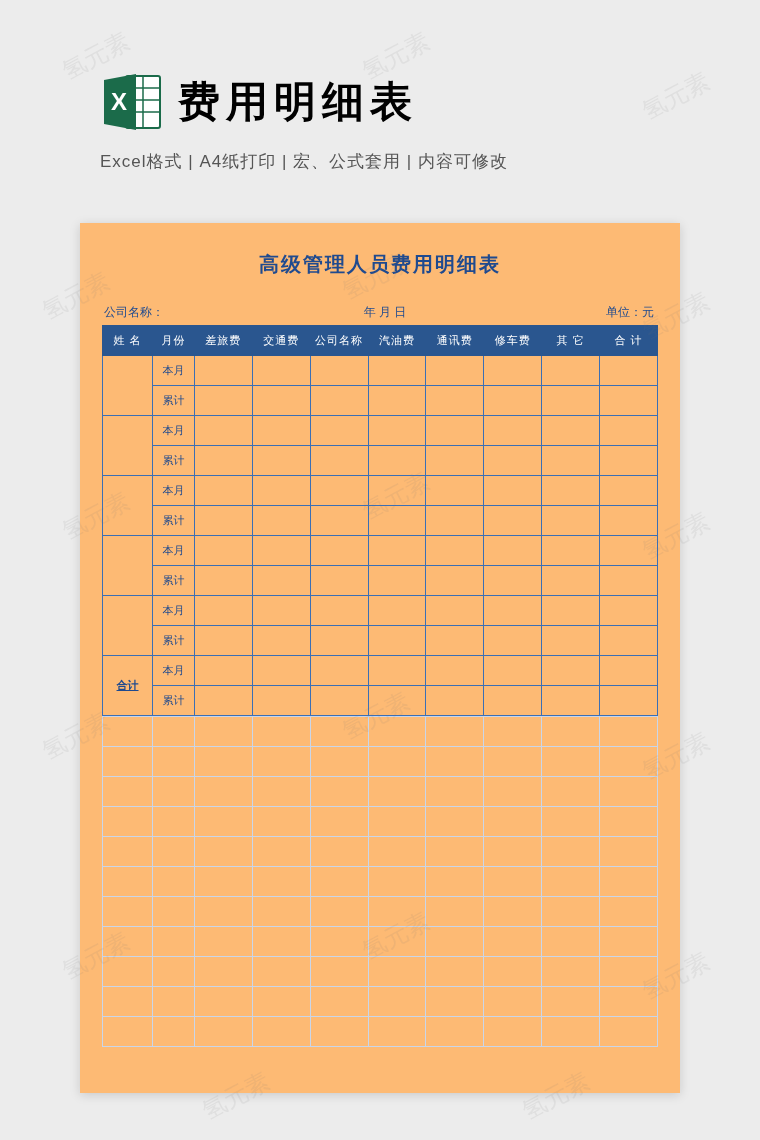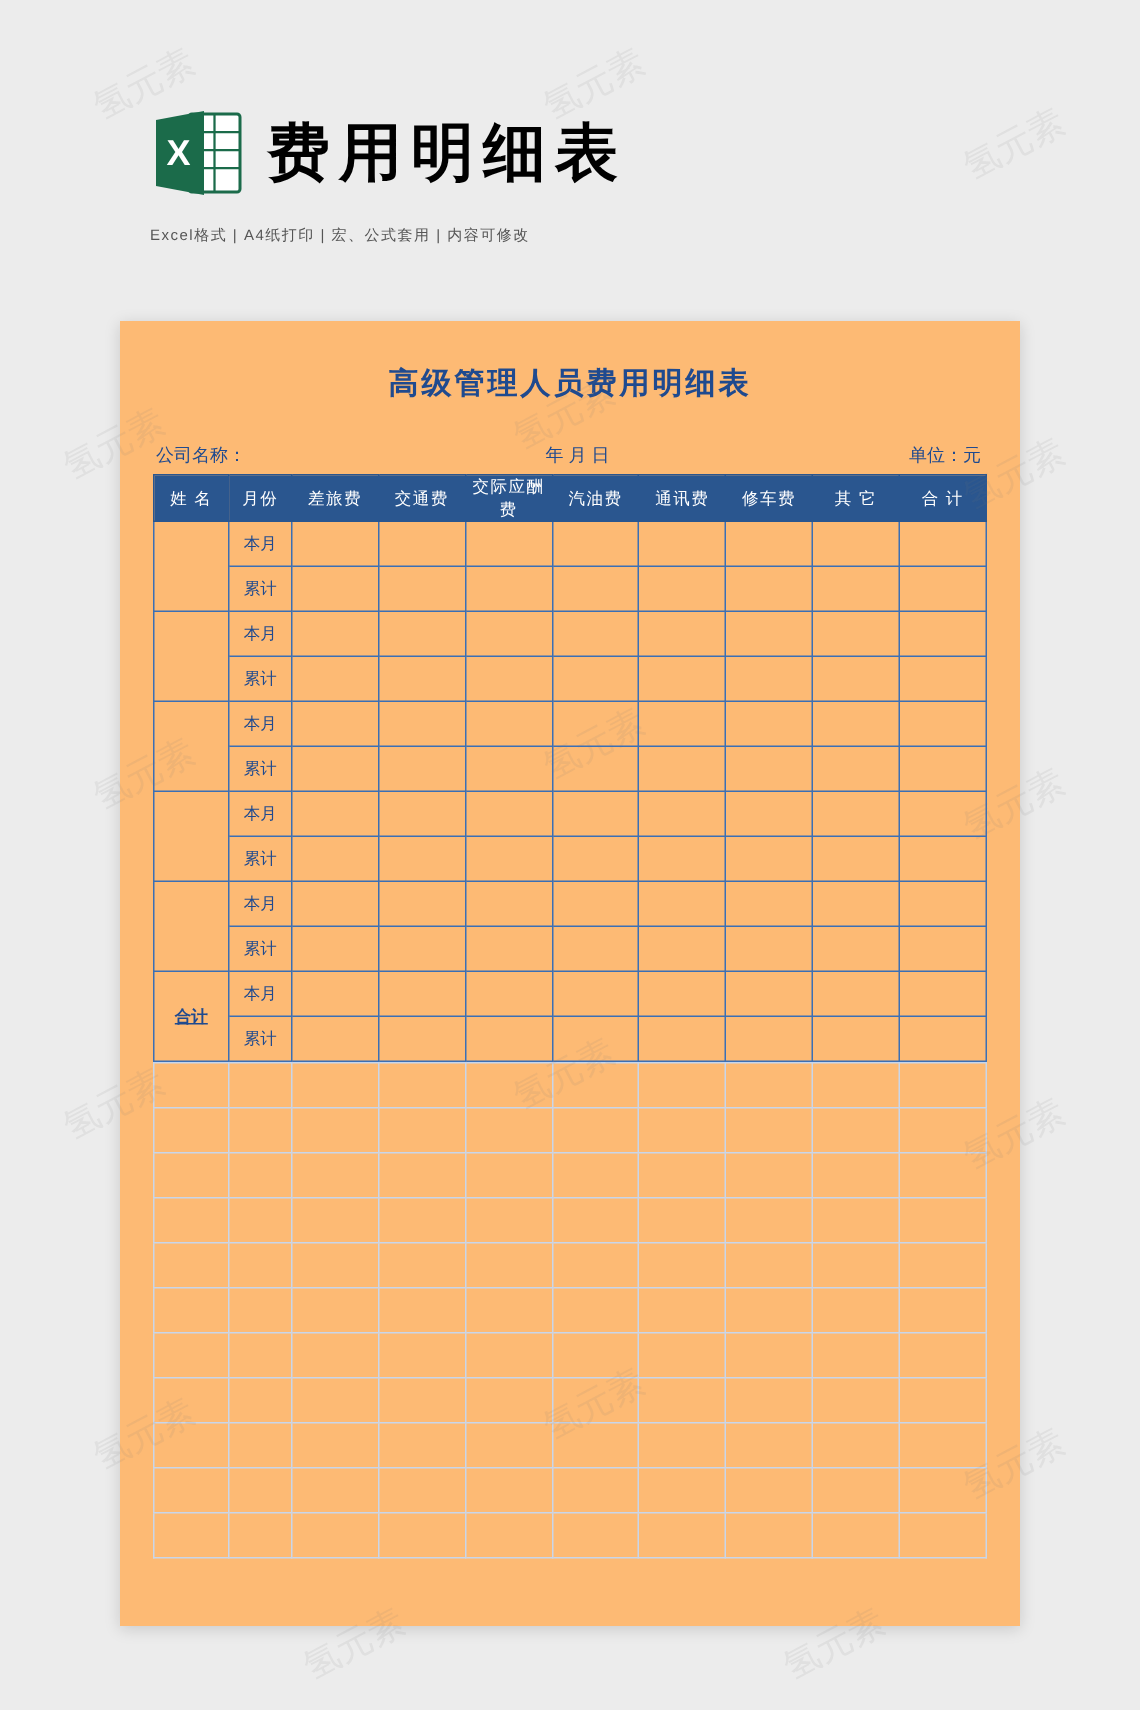--- a/index.html
+++ b/index.html
@@ -24,21 +24,21 @@
   }
   .excel-icon svg { display:block; }
   .title {
     font-size: 42px;
     font-weight: 700;
     color: #000000;
     letter-spacing: 6px;
   }
   .subtitle {
     padding-left: 100px;
-    font-size: 10px;
+    font-size: 17px;
     color: #555;
     letter-spacing: 1px;
     margin-top: 6px;
   }
   .sheet-wrap {
     margin: 50px auto 0 auto;
     width: 600px;
     height: 870px;
     background: #fdba74;
     box-shadow: 0 2px 10px rgba(0,0,0,0.15);
@@ -141,21 +141,21 @@
         <col class="col-exp">
         <col class="col-exp">
         <col class="col-last">
     </colgroup>
     <thead>
       <tr>
         <th>姓 名</th>
         <th>月份</th>
         <th>差旅费</th>
         <th>交通费</th>
-        <th>交际应酬费</th>
+        <th>公司名称</th>
         <th>汽油费</th>
         <th>通讯费</th>
         <th>修车费</th>
         <th>其 它</th>
         <th>合 计</th>
       </tr>
     </thead>
     <tbody id="main-body">
         <tr>
           <td rowspan="2"></td>

